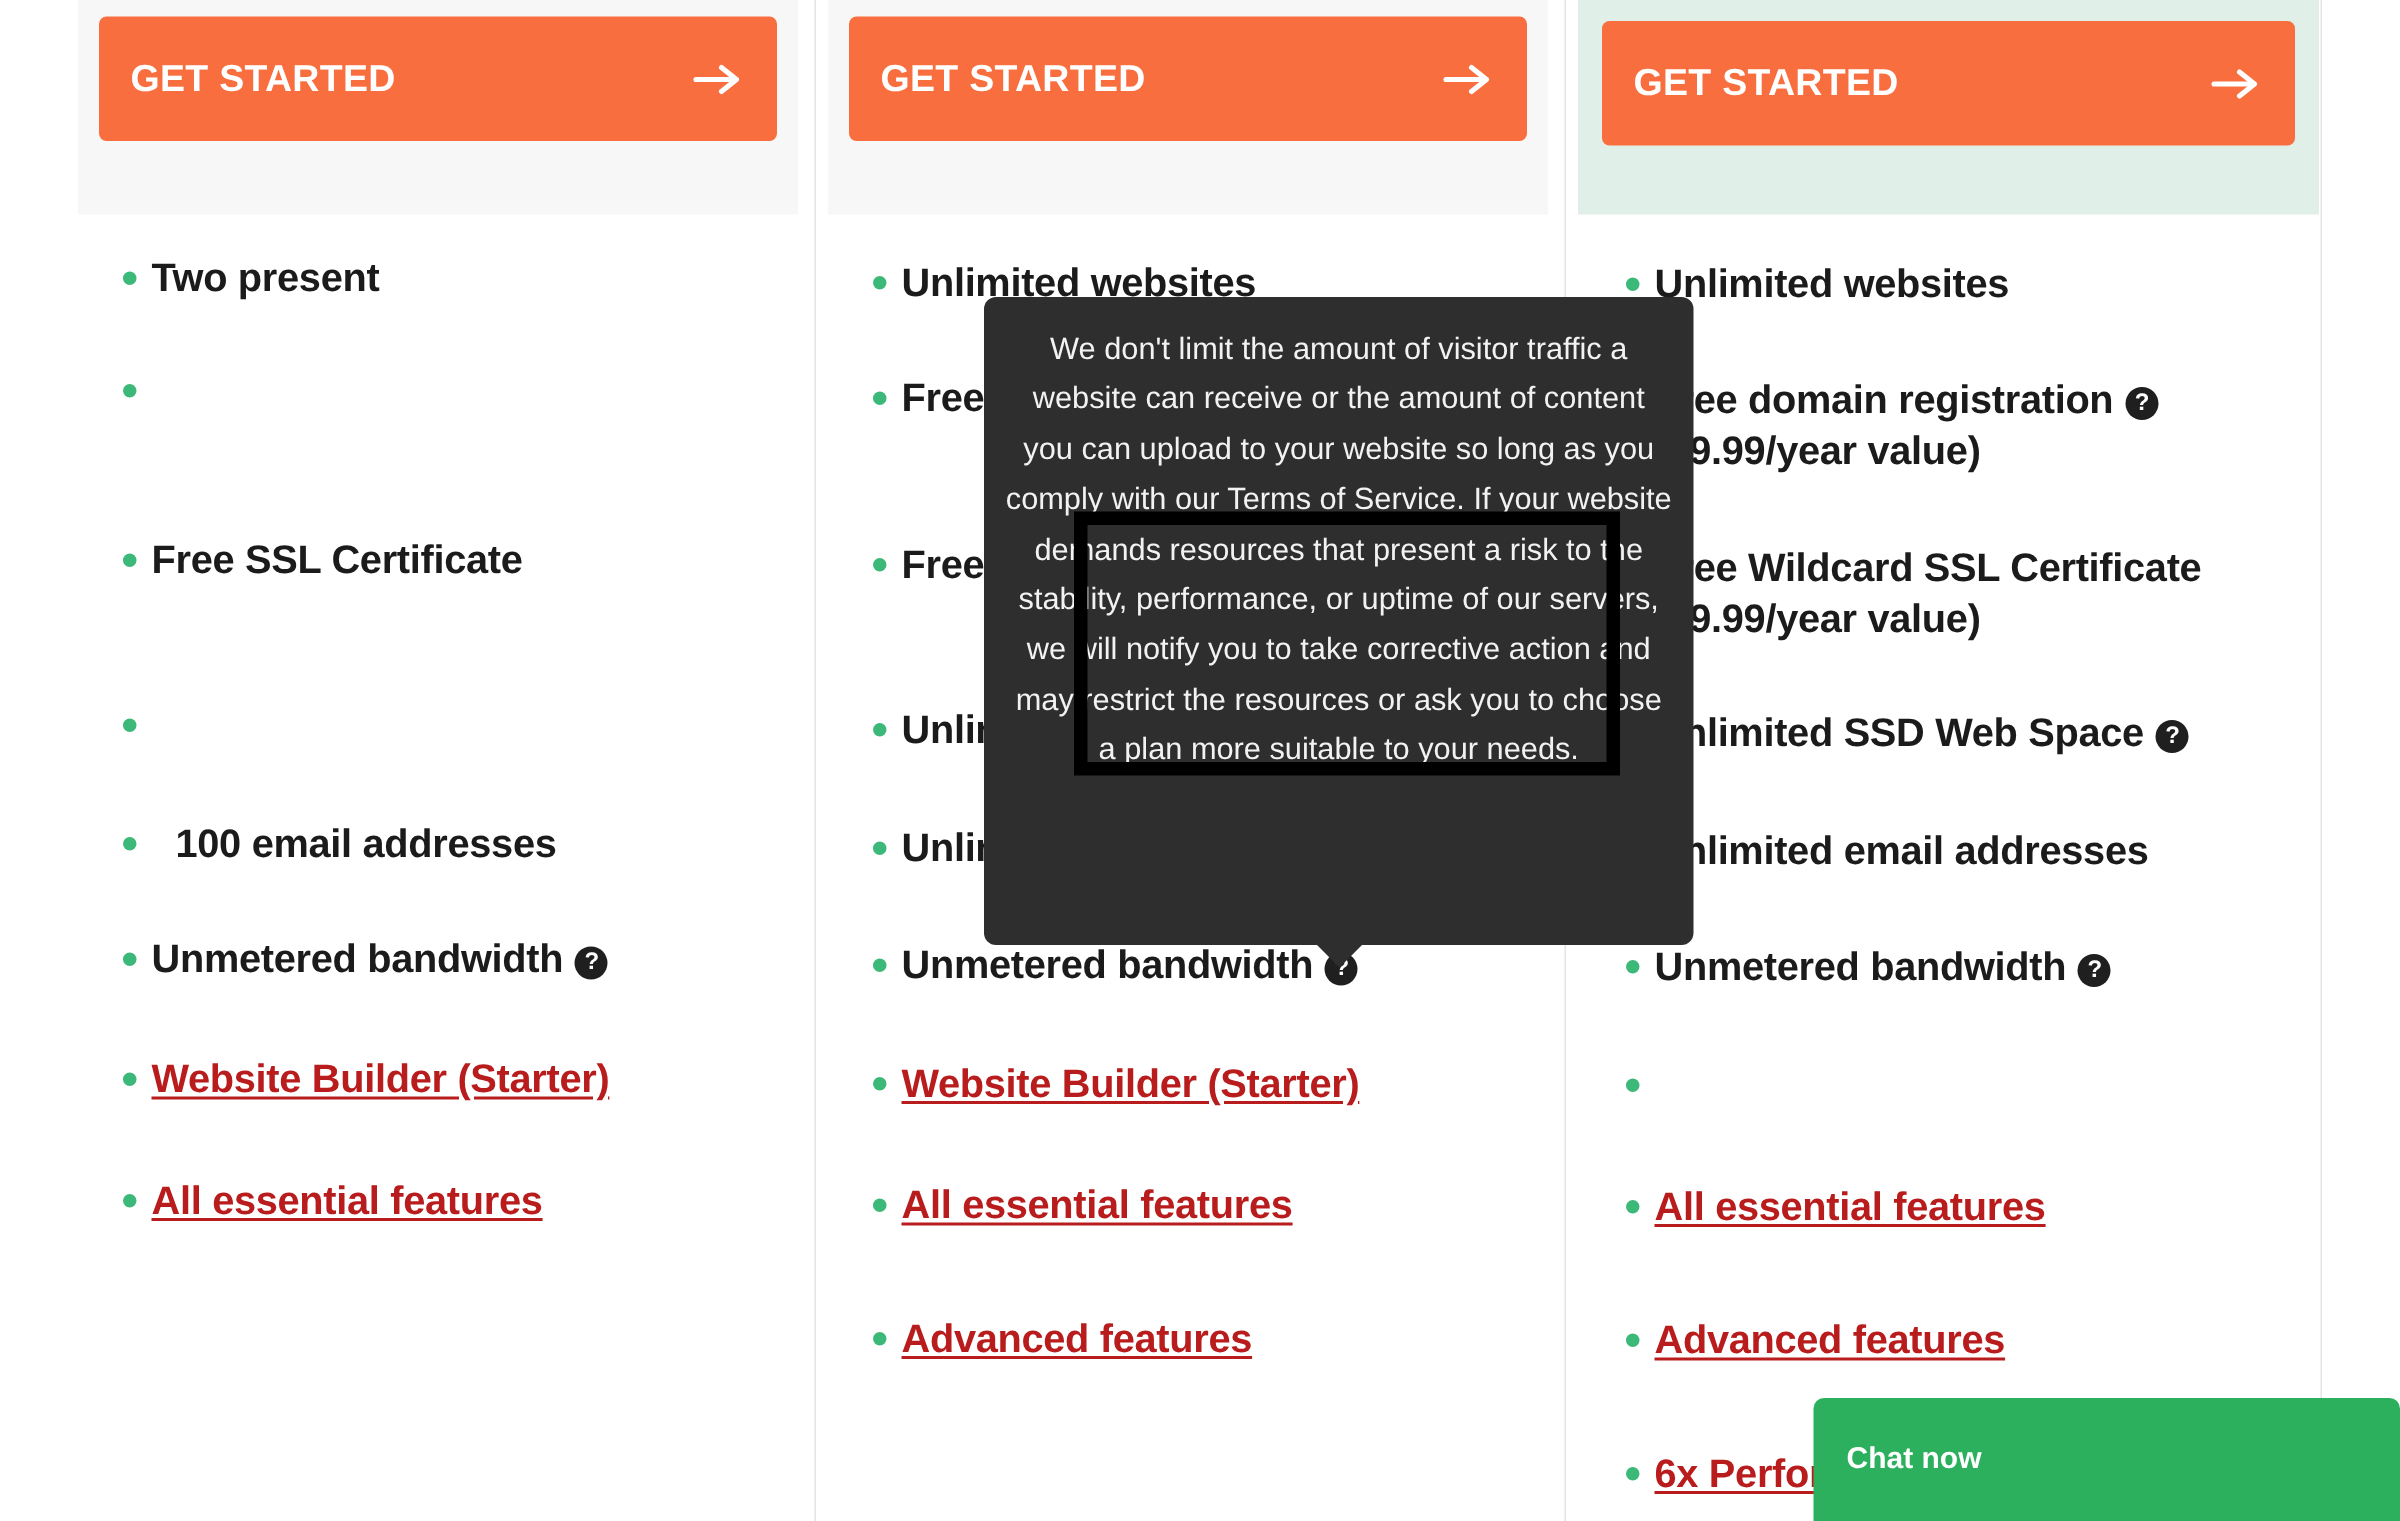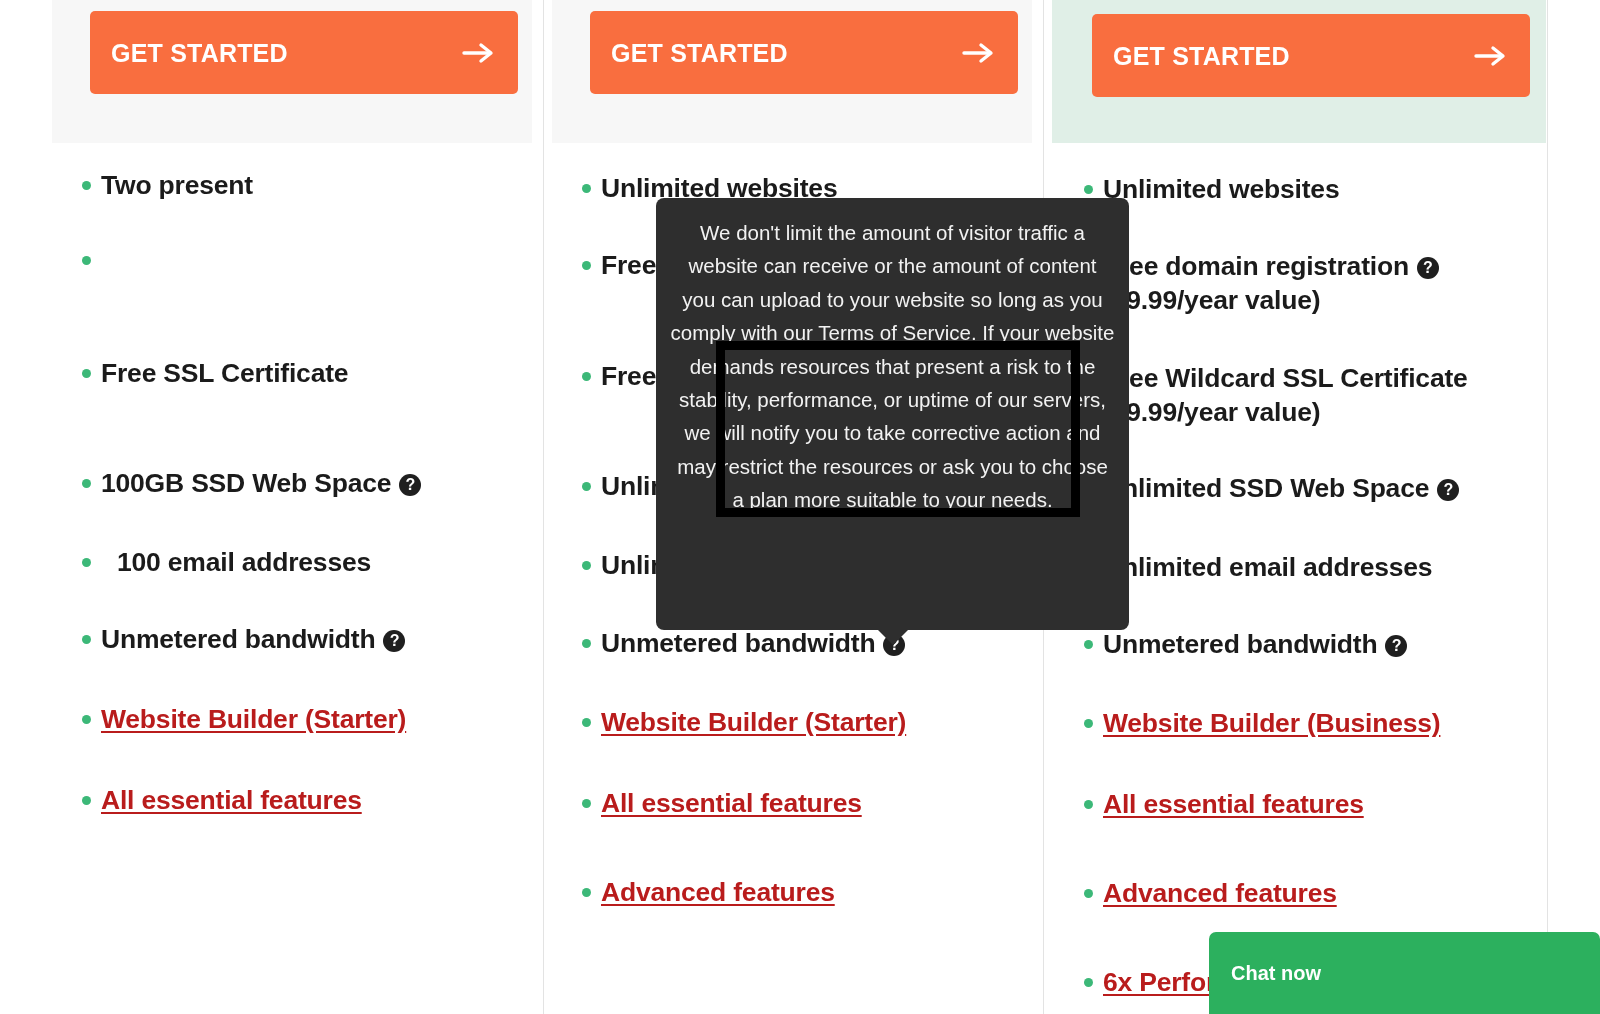--- a/index.html
+++ b/index.html
@@ -54,21 +54,20 @@
     left: 14px;
     top: 11px;
     right: 14px;
     height: 83px;
     background: #f96e3f;
     border-radius: 5px;
     border: none;
     cursor: pointer;
     padding: 0;
     display: block;
-    margin-left: 24px;
   }
   .col-3 .cta { left: 16px; right: 16px; top: 14px; }
 
   .cta-label {
     position: absolute;
     left: 21px;
     top: 50%;
     transform: translateY(-50%);
     color: #ffffff;
     font-size: 25px;
@@ -244,21 +243,20 @@
         </li>
         <li class="feat" style="top: 101px;">
           <span class="bullet"></span>
         </li>
         <li class="feat" style="top: 214px;">
           <span class="bullet"></span>
           <span><span class="feat-text">Free SSL Certificate</span></span>
         </li>
         <li class="feat" style="top: 324px;">
           <span class="bullet"></span>
-          <span><span class="feat-text">100GB SSD Web Space</span><span class="help">?</span></span>
         </li>
         <li class="feat" style="top: 403px; gap: 16px;">
           <span class="bullet"></span>
           <span><span class="feat-text">100 email addresses</span></span>
         </li>
         <li class="feat" style="top: 480px;">
           <span class="bullet"></span>
           <span><span class="feat-text">Unmetered bandwidth</span><span class="help">?</span></span>
         </li>
         <li class="feat is-link" style="top: 560px;">
@@ -354,21 +352,20 @@
         <li class="feat" style="top: 408px;">
           <span class="bullet"></span>
           <span><span class="feat-text">Unlimited email addresses</span></span>
         </li>
         <li class="feat" style="top: 485px;">
           <span class="bullet"></span>
           <span><span class="feat-text">Unmetered bandwidth</span><span class="help">?</span></span>
         </li>
         <li class="feat is-link" style="top: 564px;">
           <span class="bullet"></span>
-          <span><span class="feat-text">Website Builder (Business)</span></span>
         </li>
         <li class="feat is-link" style="top: 645px;">
           <span class="bullet"></span>
           <span><span class="feat-text">All essential features</span></span>
         </li>
         <li class="feat is-link" style="top: 734px;">
           <span class="bullet"></span>
           <span><span class="feat-text">Advanced features</span></span>
         </li>
         <li class="feat is-link" style="top: 823px;">

